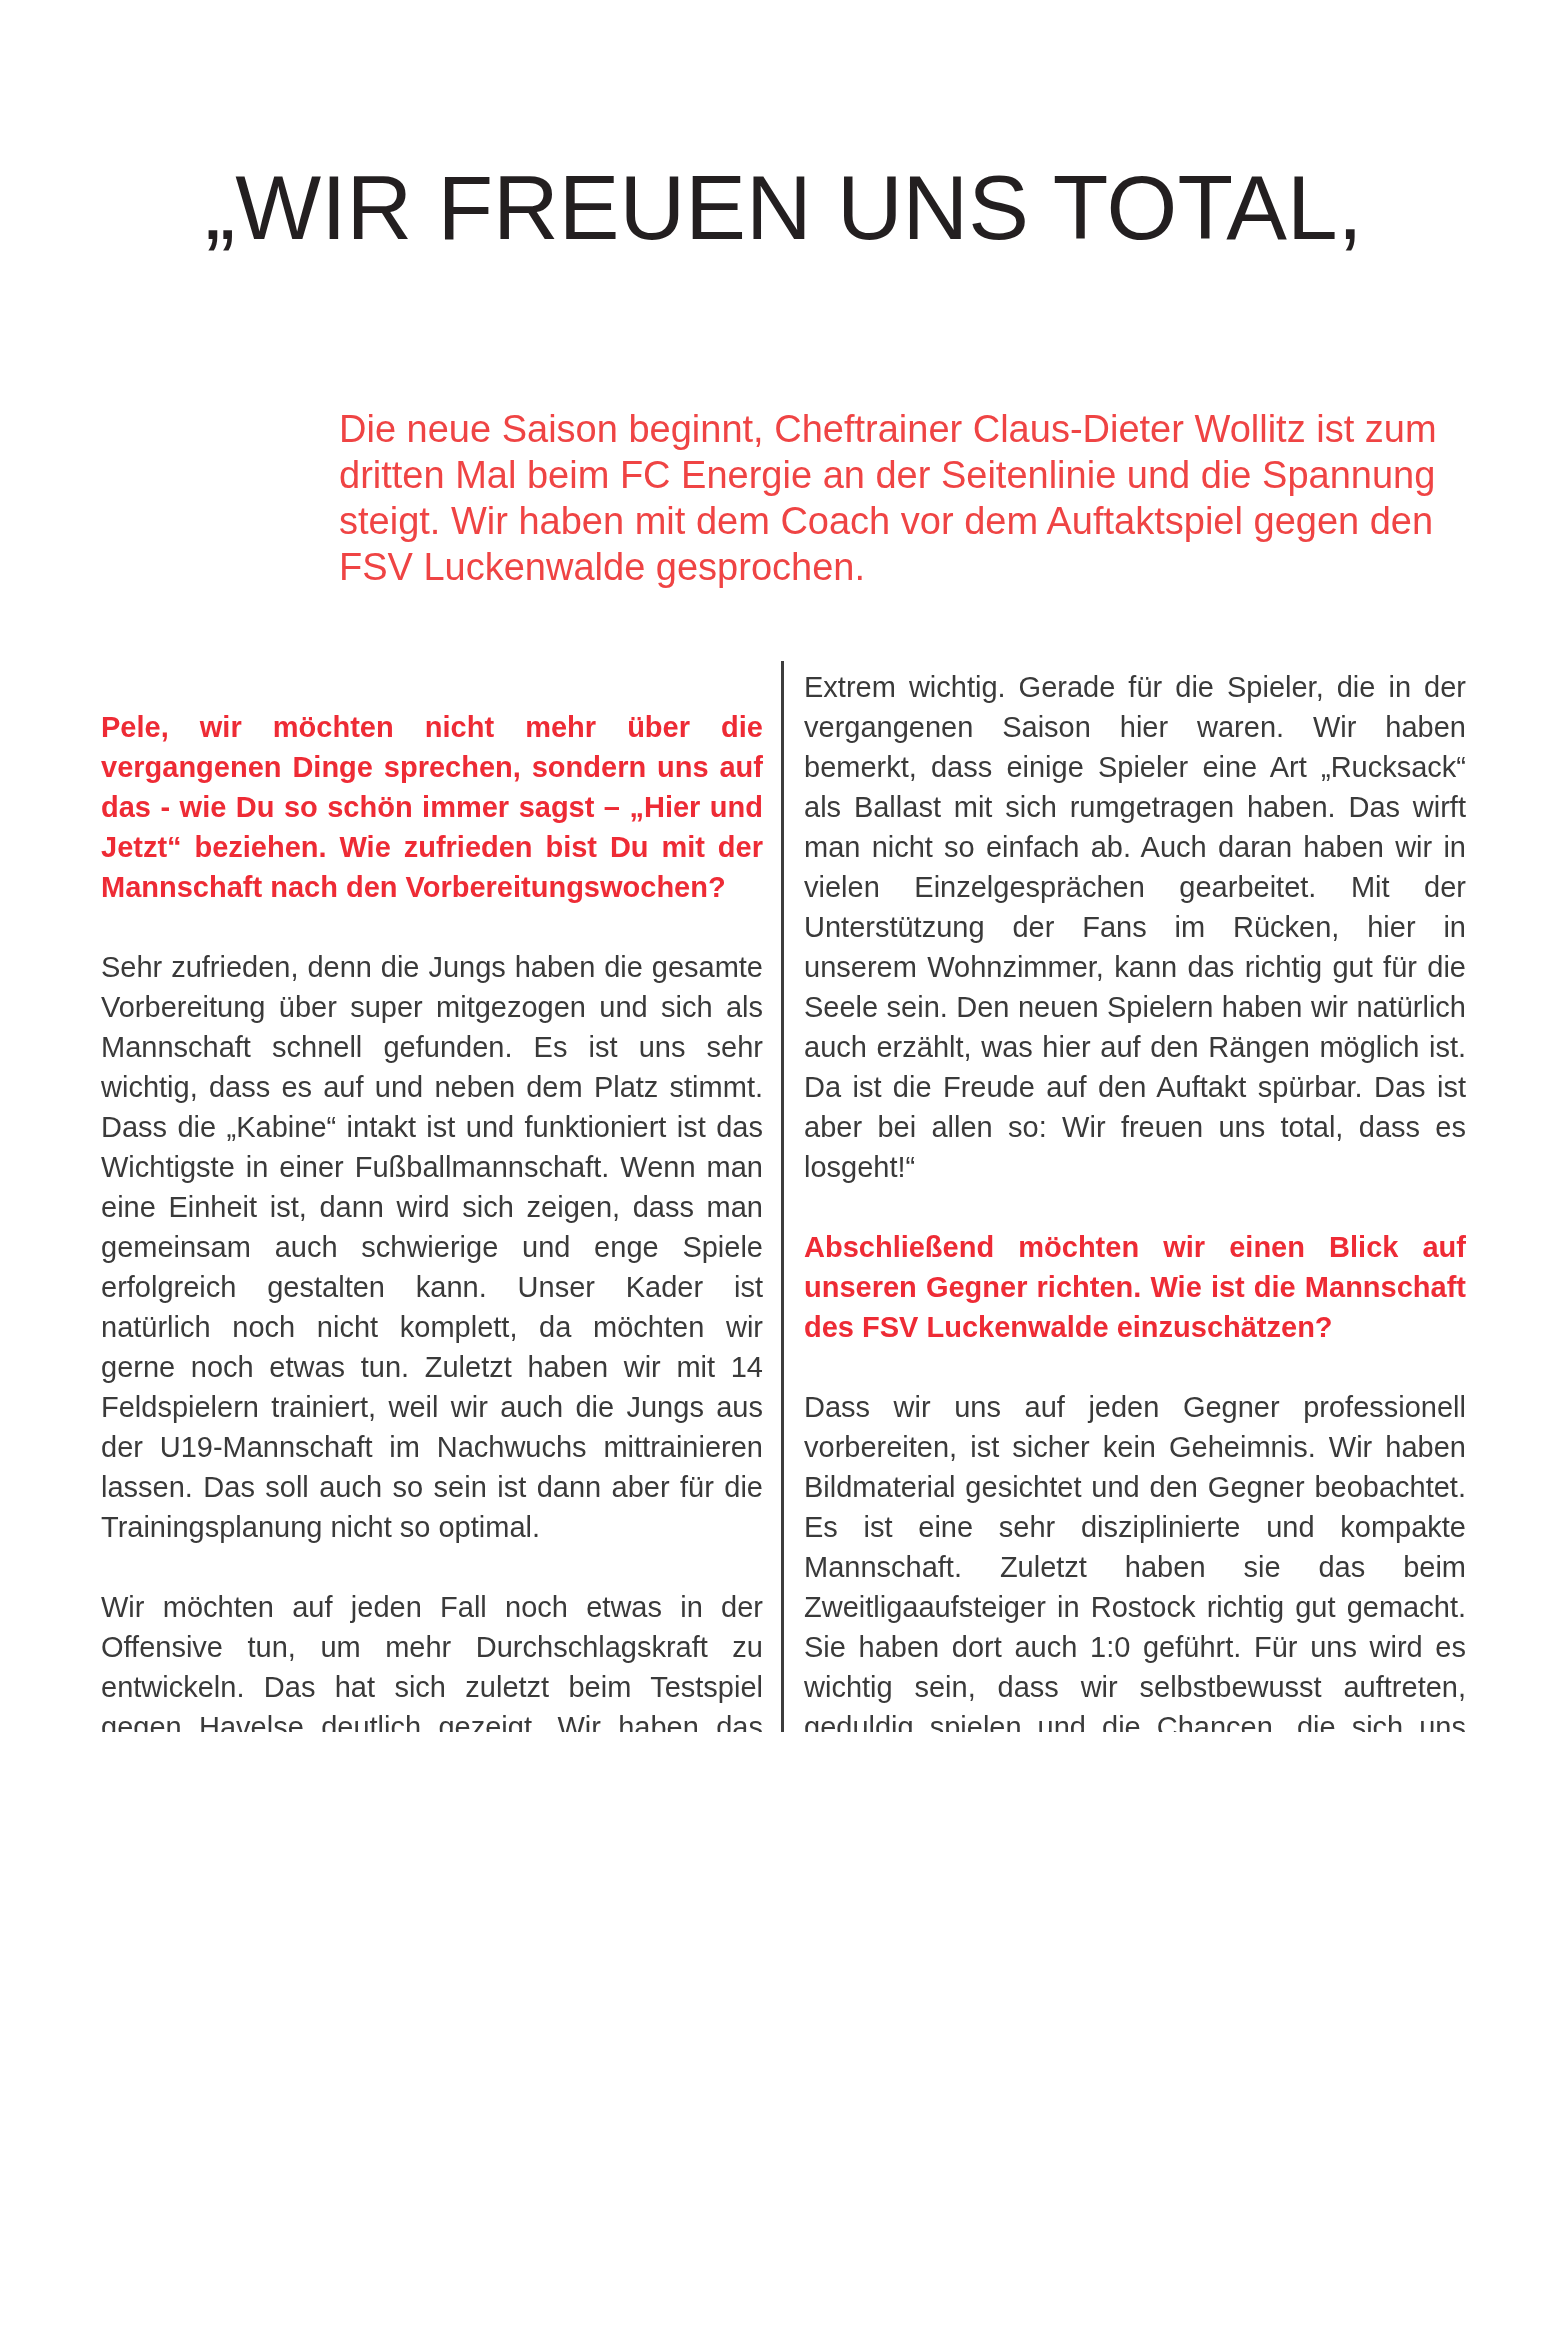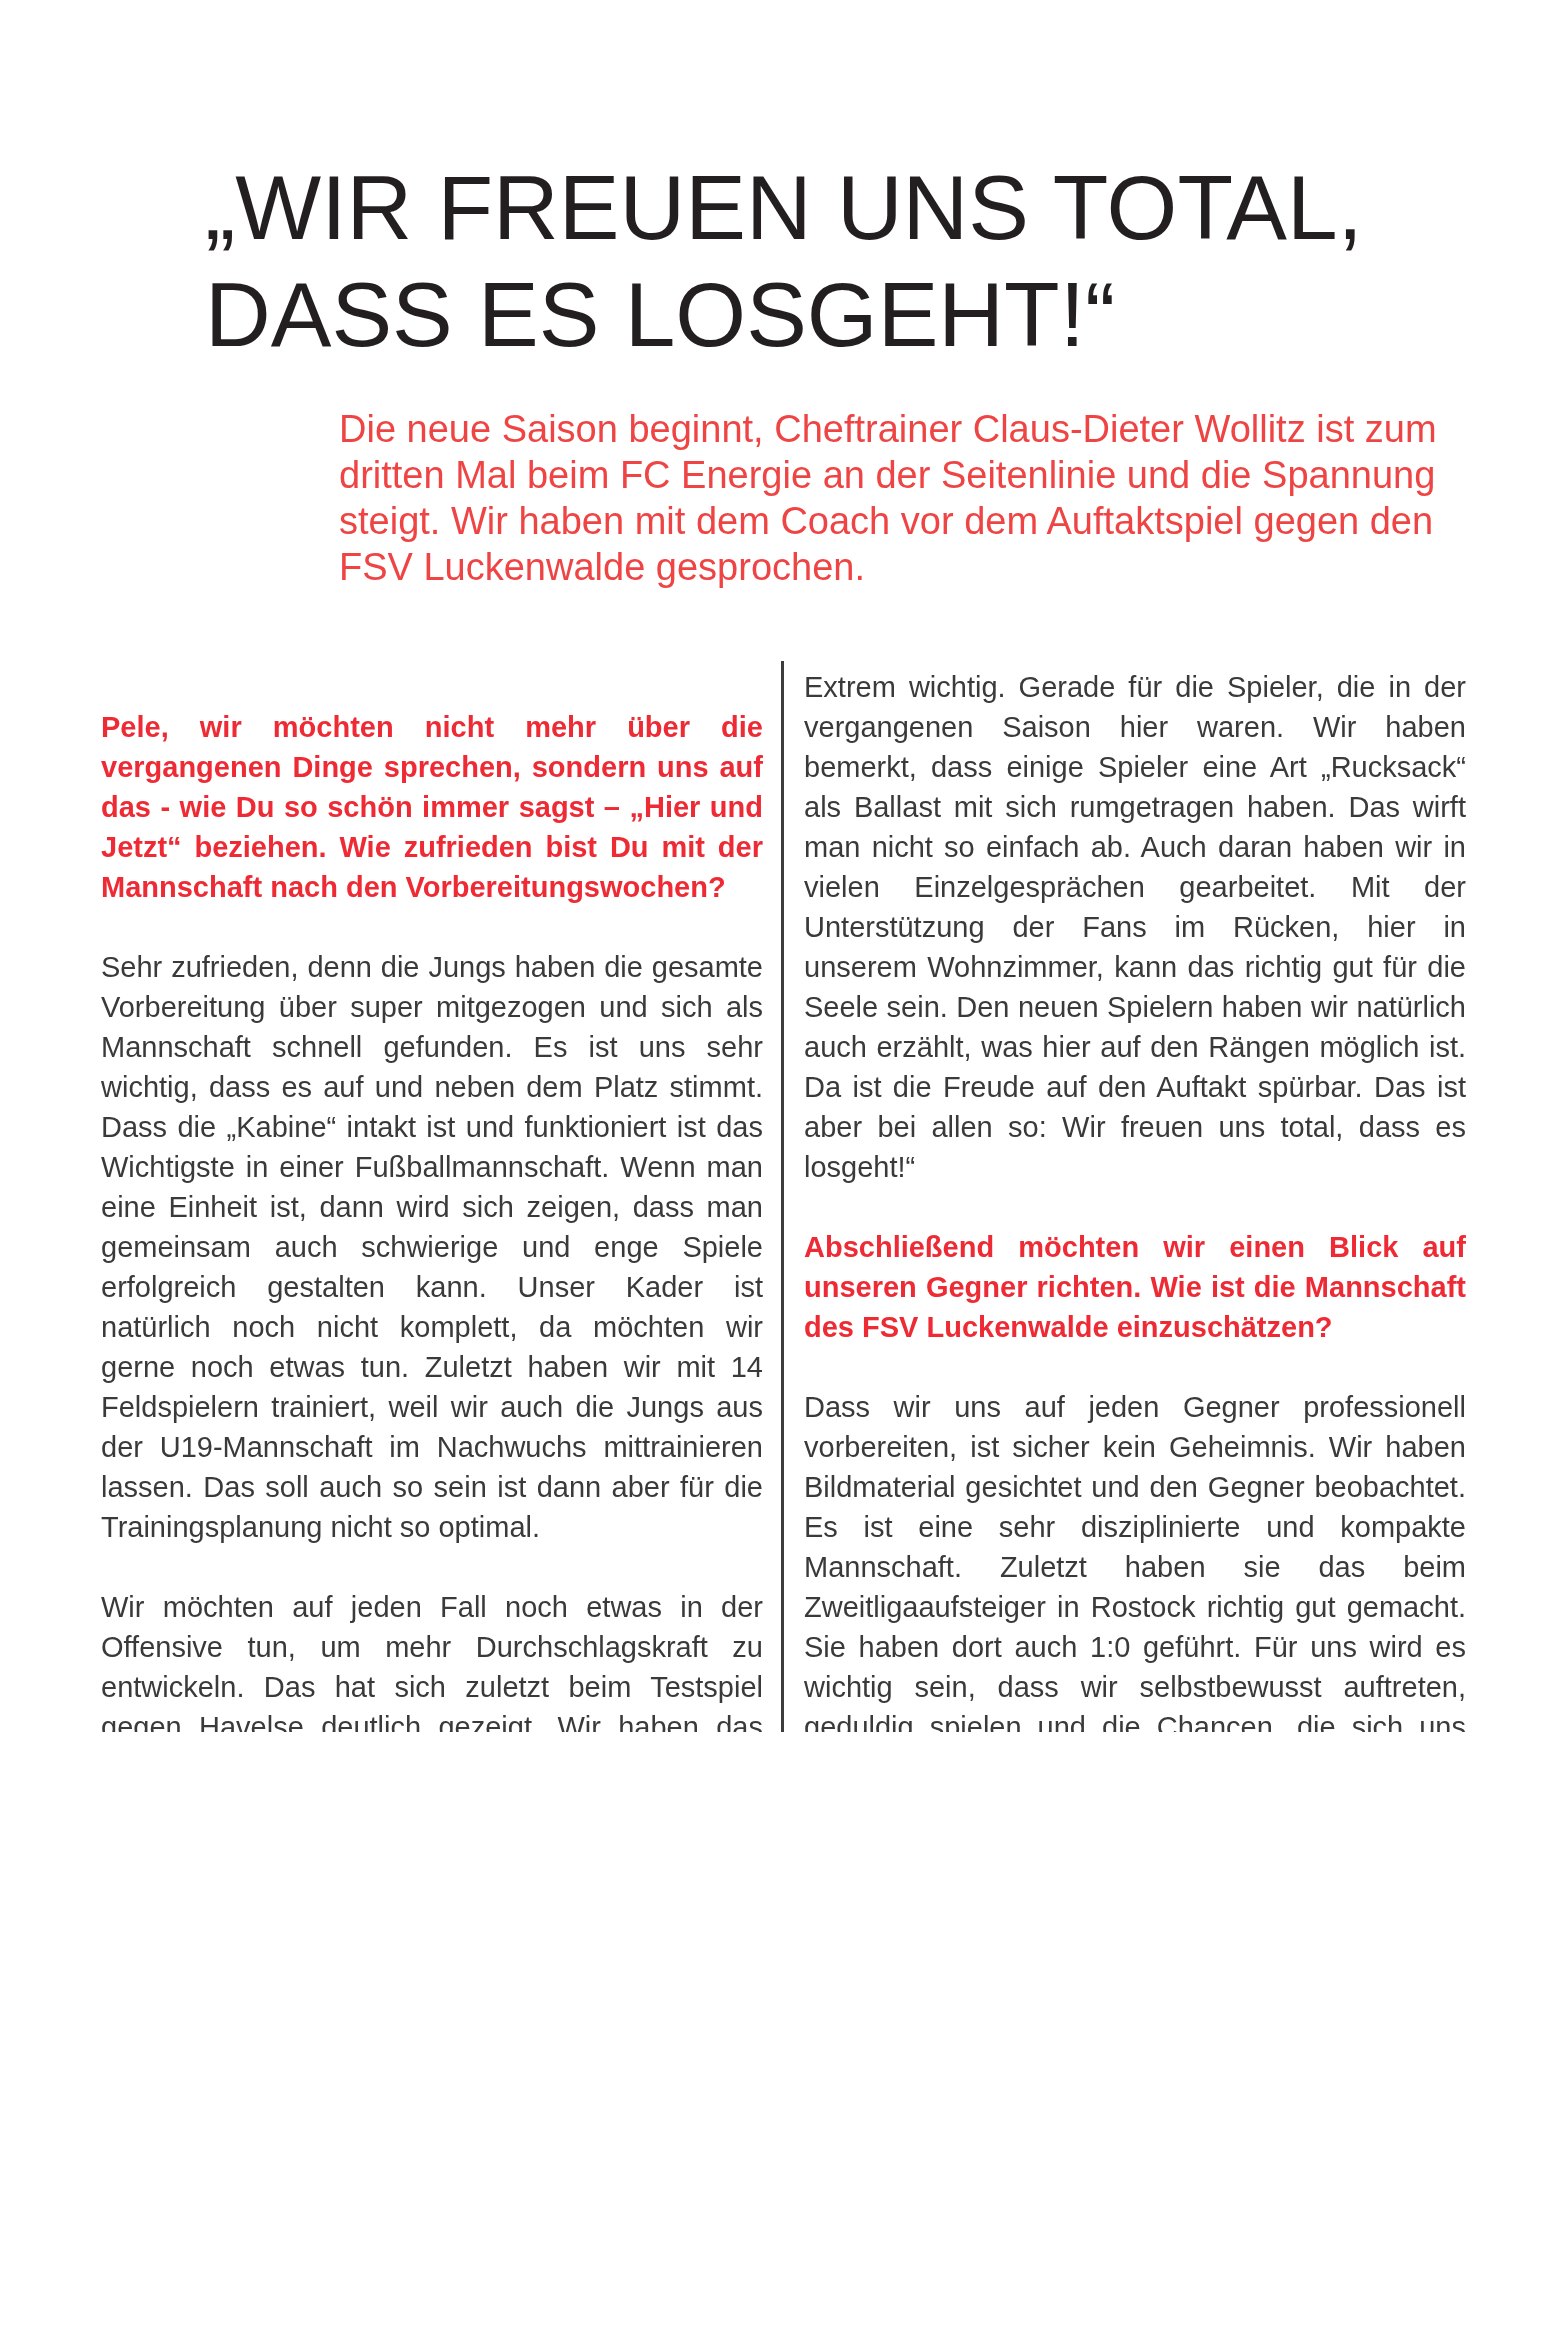--- a/index.html
+++ b/index.html
@@ -80,21 +80,20 @@
     color:#e5232b;
   }
 </style>
 </head>
 <body>
 
 <div class="page">
 
   <h1 class="headline">
     <span>„WIR FREUEN UNS TOTAL,</span><br>
-    <span>DASS ES LOSGEHT!“</span>
   </h1>
 
   <div class="standfirst">Die neue Saison beginnt, Cheftrainer Claus-Dieter Wollitz ist zum dritten Mal beim FC Energie an der Seitenlinie und die Spannung steigt. Wir haben mit dem Coach vor dem Auftaktspiel gegen den FSV Luckenwalde gesprochen.</div>
 
   <div class="divider"></div>
 
   <div class="article">
       <p class="question">Pele, wir möchten nicht mehr über die vergangenen Dinge sprechen, sondern uns auf das - wie Du so schön immer sagst – „Hier und Jetzt“ beziehen. Wie zufrieden bist Du mit der Mannschaft nach den Vorbereitungswochen?</p>
       <p class="answer">Sehr zufrieden, denn die Jungs haben die gesamte Vorbereitung über super mitgezogen und sich als Mannschaft schnell gefunden. Es ist uns sehr wichtig, dass es auf und neben dem Platz stimmt. Dass die „Kabine“ intakt ist und funktioniert ist das Wichtigste in einer Fußballmannschaft. Wenn man eine Einheit ist, dann wird sich zeigen, dass man gemeinsam auch schwierige und enge Spiele erfolgreich gestalten kann. Unser Kader ist natürlich noch nicht komplett, da möchten wir gerne noch etwas tun. Zuletzt haben wir mit 14 Feldspielern trainiert, weil wir auch die Jungs aus der U19-Mannschaft im Nachwuchs mittrainieren lassen. Das soll auch so sein ist dann aber für die Trainingsplanung nicht so optimal.</p>
       <p class="answer">Wir möchten auf jeden Fall noch etwas in der Offensive tun, um mehr Durchschlagskraft zu entwickeln. Das hat sich zuletzt beim Testspiel gegen Havelse deutlich gezeigt. Wir haben das Spiel über weite Strecken klar dominiert, auch sehr gute Aktionen und Pässe in die Tiefe gehabt. Um das in Tore umzumünzen, dafür wünschen wir uns noch jemanden ganz vorne in der Spitze. Weiterhin fehlt uns noch ein sogenannter „Eins gegen Eins“-Spieler, der unserem Spiel nochmal einen ganz anderen und überraschenden Impuls geben kann. Und auch in der Abwehr gibt es nach unserer Auffassung in der Breite noch Bedarf. Um diese Positionen zu besetzen werden wir jedoch Geduld brauchen, halten unsere Augen aber immer offen.</p>

